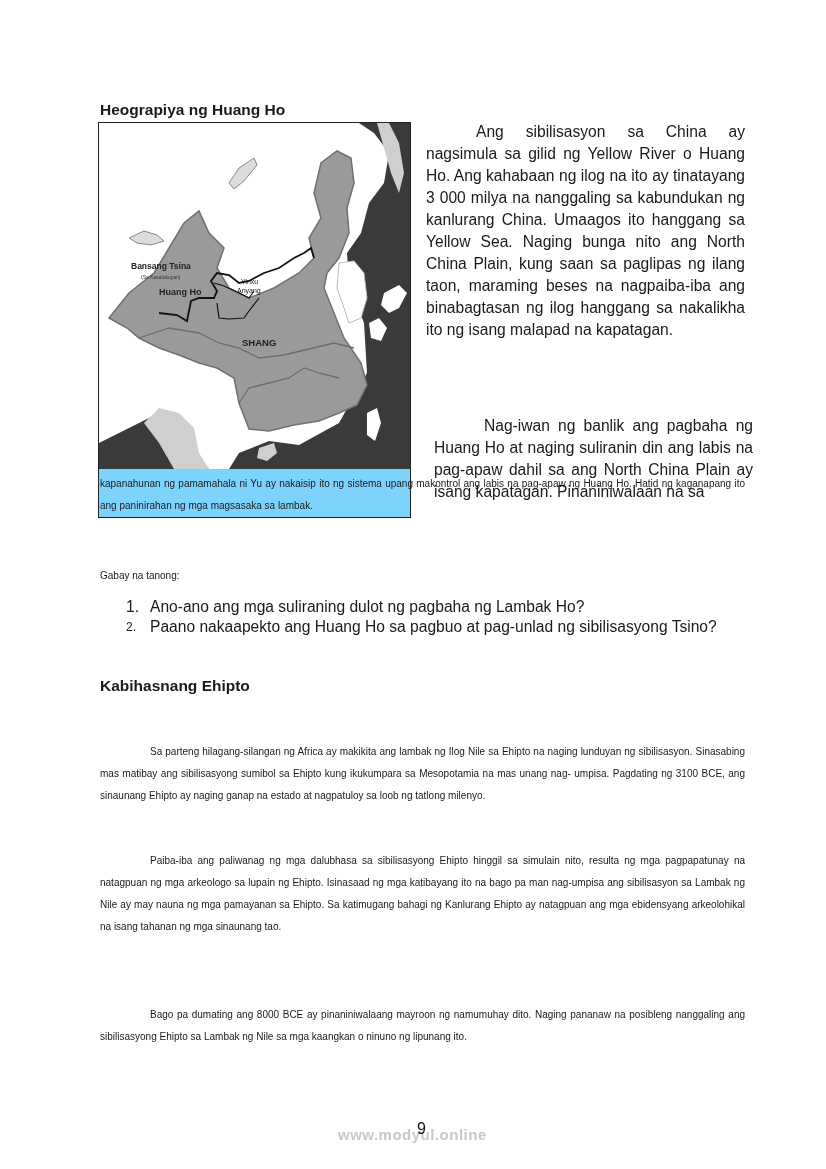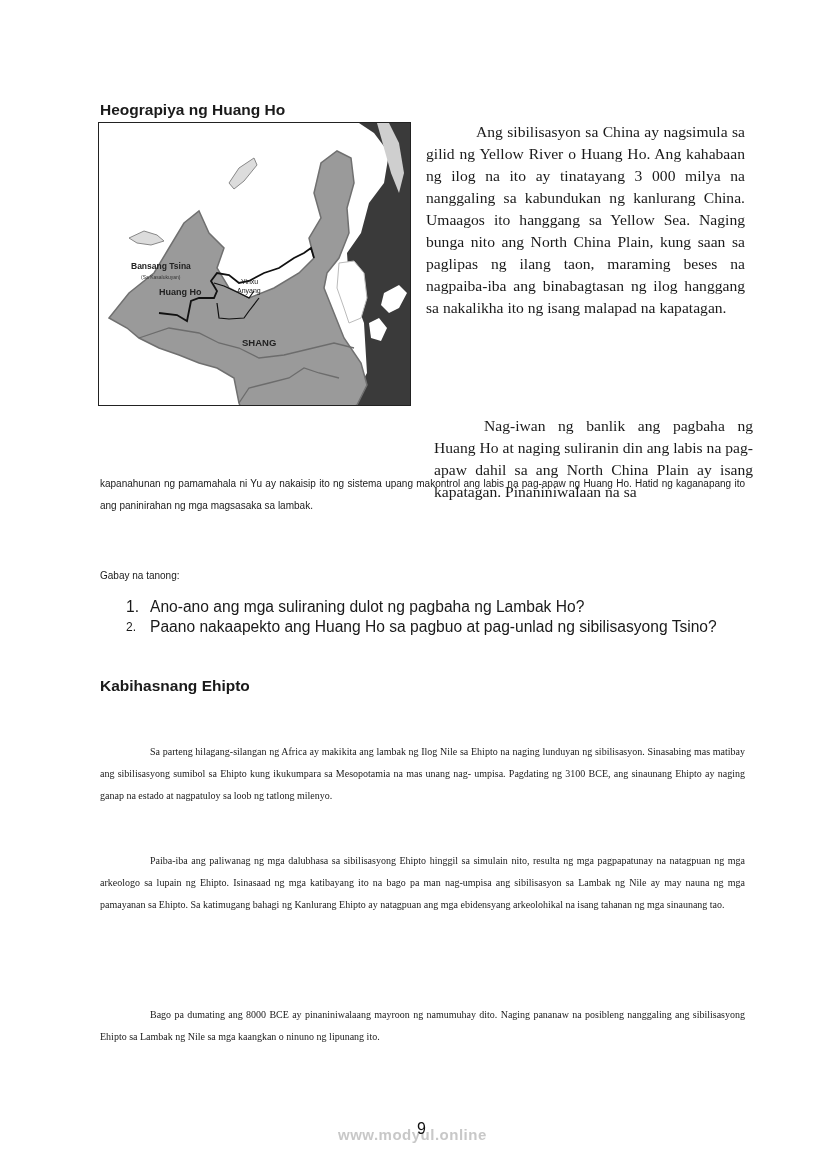--- a/index.html
+++ b/index.html
@@ -1,23 +1,23 @@
 <!DOCTYPE html>
 <html><head>
 <meta charset="utf-8">
 <style>
   html,body{margin:0;padding:0;background:#ffffff;}
   body{width:826px;height:1169px;position:relative;overflow:hidden;
        font-family:"Liberation Sans", sans-serif;color:#1a1a1a;}
   .heading{position:absolute;left:100px;font-weight:bold;font-size:15.5px;letter-spacing:0;text-align:right;}
   .para{position:absolute;left:100px;width:645px;font-size:10px;line-height:22px;
         text-align:justify;margin:0;}
-  .indent{text-indent:50px;font-family:Liberation Serif, serif;}
-  #map{position:absolute;left:98px;top:122px;width:313px;height:284px;border:1.5px solid #222;
-       box-sizing:border-box;overflow:hidden;background:#a16207;}
+  .indent{text-indent:50px;}
+  #map{position:absolute;left:98px;top:122px;width:313px;height:396px;border:1.5px solid #222;
+       box-sizing:border-box;overflow:hidden;background:#7dd3fc;}
   #map svg{display:block;}
   #right-col{position:absolute;left:426px;top:121px;width:319px;font-size:15.6px;
              line-height:22px;text-align:justify;margin:0;}
   #right-col2{position:absolute;left:426px;top:407px;width:319px;font-size:15.6px;
              line-height:22px;text-align:justify;margin:8px;}
   .list{position:absolute;left:126px;width:619px;font-size:15.6px;line-height:20px;margin:0;padding:0;list-style:none;}
   .list li{position:relative;padding-left:24px;text-align:justify;}
   .list li .num{position:absolute;left:0;top:0;}
   .list li .num.small{font-size:12px;}
   .footer-num{position:absolute;left:417px;top:1120px;font-size:16px;color:#111;}

